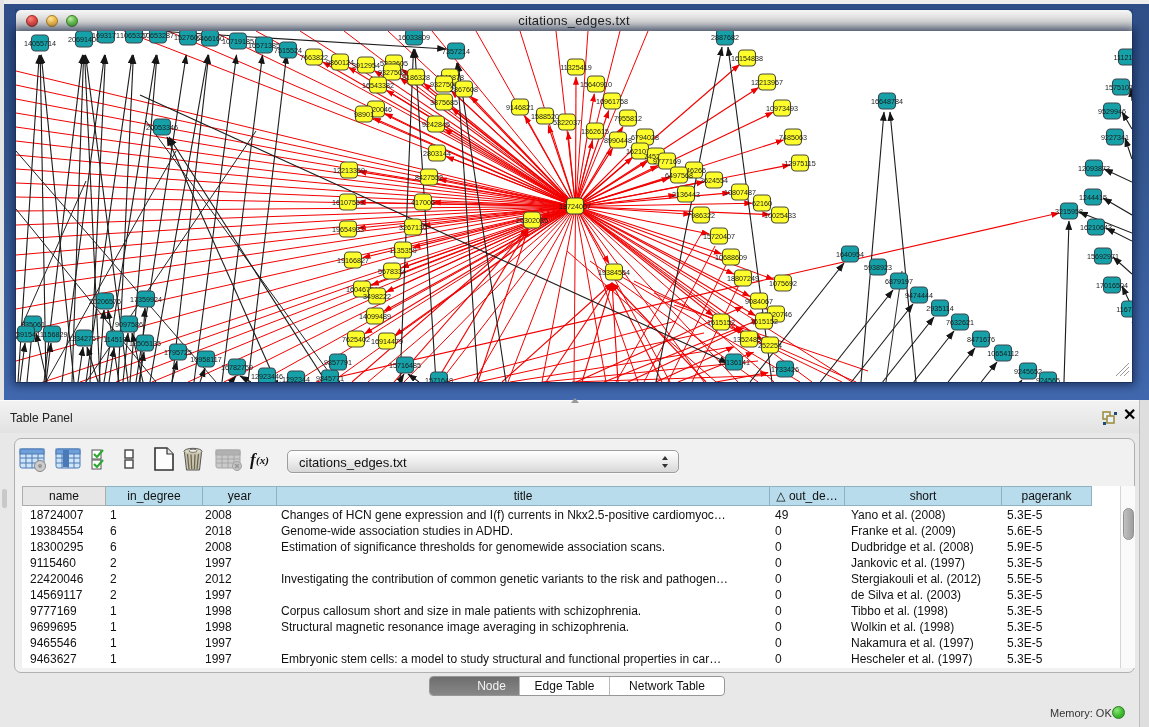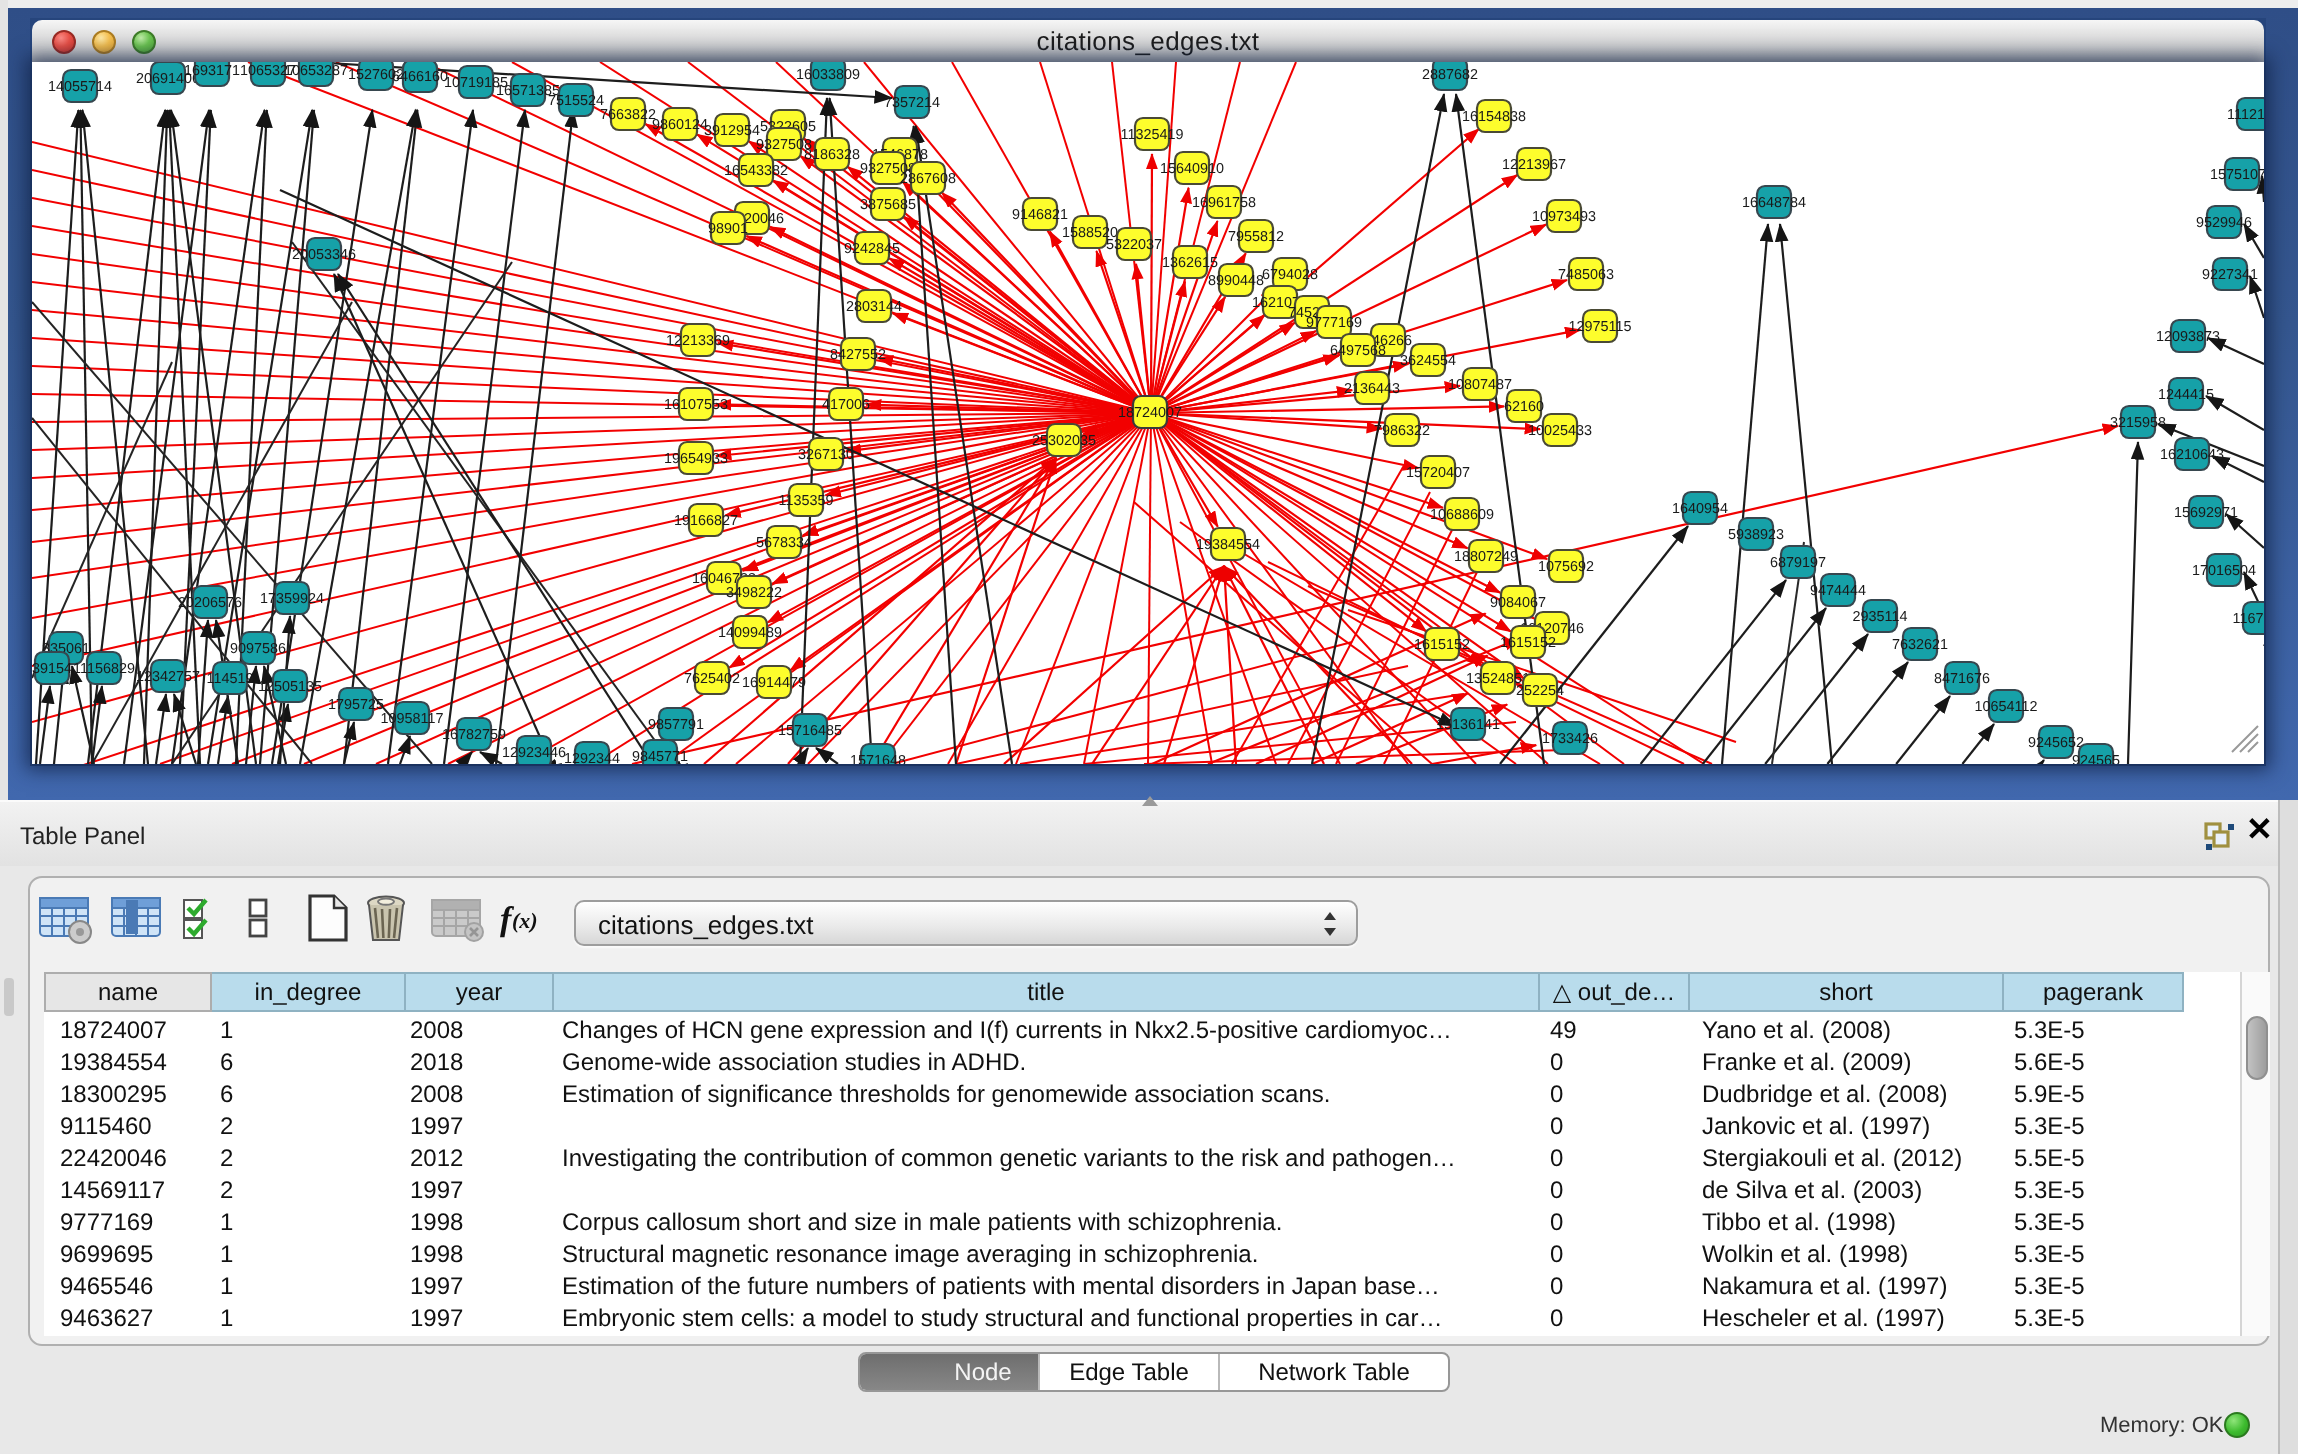--- a/index.html
+++ b/index.html
@@ -701,21 +701,20 @@
         <span style="left:183px">1998</span>
         <span style="left:259px">Structural magnetic resonance image averaging in schizophrenia.</span>
         <span style="left:753px">0</span>
         <span style="left:829px">Wolkin et al. (1998)</span>
         <span style="left:985px">5.3E-5</span>
       </div>
 <div class="trow" style="top:149px">
         <span style="left:8px">9465546</span>
         <span style="left:88px">1</span>
         <span style="left:183px">1997</span>
-        <span style="left:259px">Estimation of the future numbers of patients with mental disorders in Japan base…</span>
         <span style="left:753px">0</span>
         <span style="left:829px">Nakamura et al. (1997)</span>
         <span style="left:985px">5.3E-5</span>
       </div>
 <div class="trow" style="top:165px">
         <span style="left:8px">9463627</span>
         <span style="left:88px">1</span>
         <span style="left:183px">1997</span>
         <span style="left:259px">Embryonic stem cells: a model to study structural and functional properties in car…</span>
         <span style="left:753px">0</span>

